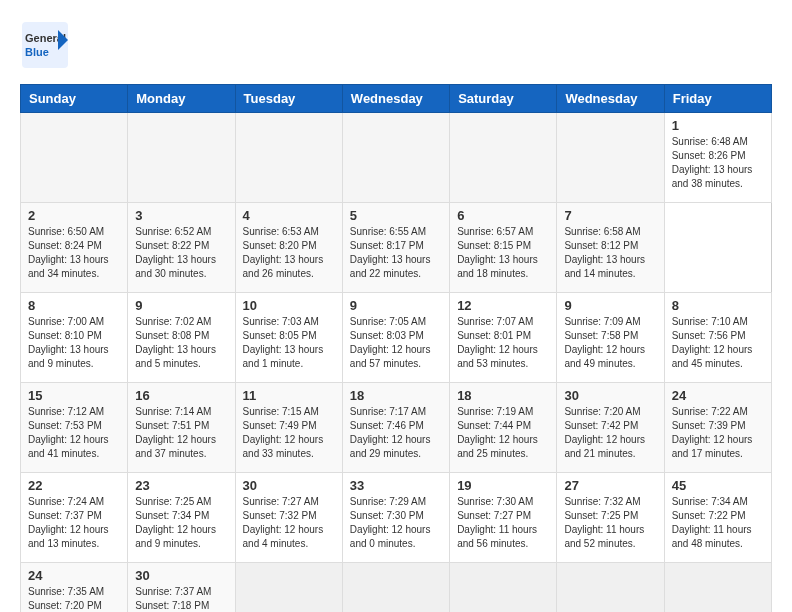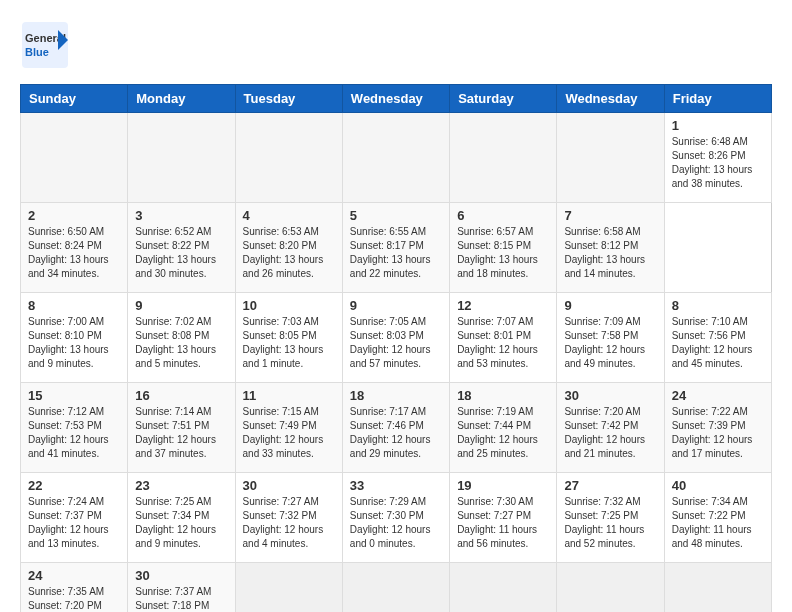--- a/index.html
+++ b/index.html
@@ -223,21 +223,21 @@
         </td>
         <td>
           <span class="day-num">19</span>
           <div class="day-info">Sunrise: 7:30 AM<br>Sunset: 7:27 PM<br>Daylight: 11 hours and 56 minutes.</div>
         </td>
         <td>
           <span class="day-num">27</span>
           <div class="day-info">Sunrise: 7:32 AM<br>Sunset: 7:25 PM<br>Daylight: 11 hours and 52 minutes.</div>
         </td>
         <td>
-          <span class="day-num">40</span>
+          <span class="day-num">45</span>
           <div class="day-info">Sunrise: 7:34 AM<br>Sunset: 7:22 PM<br>Daylight: 11 hours and 48 minutes.</div>
         </td>
       </tr>
       <tr class="row-even">
         <td>
           <span class="day-num">24</span>
           <div class="day-info">Sunrise: 7:35 AM<br>Sunset: 7:20 PM<br>Daylight: 11 hours and 44 minutes.</div>
         </td>
         <td>
           <span class="day-num">30</span>

